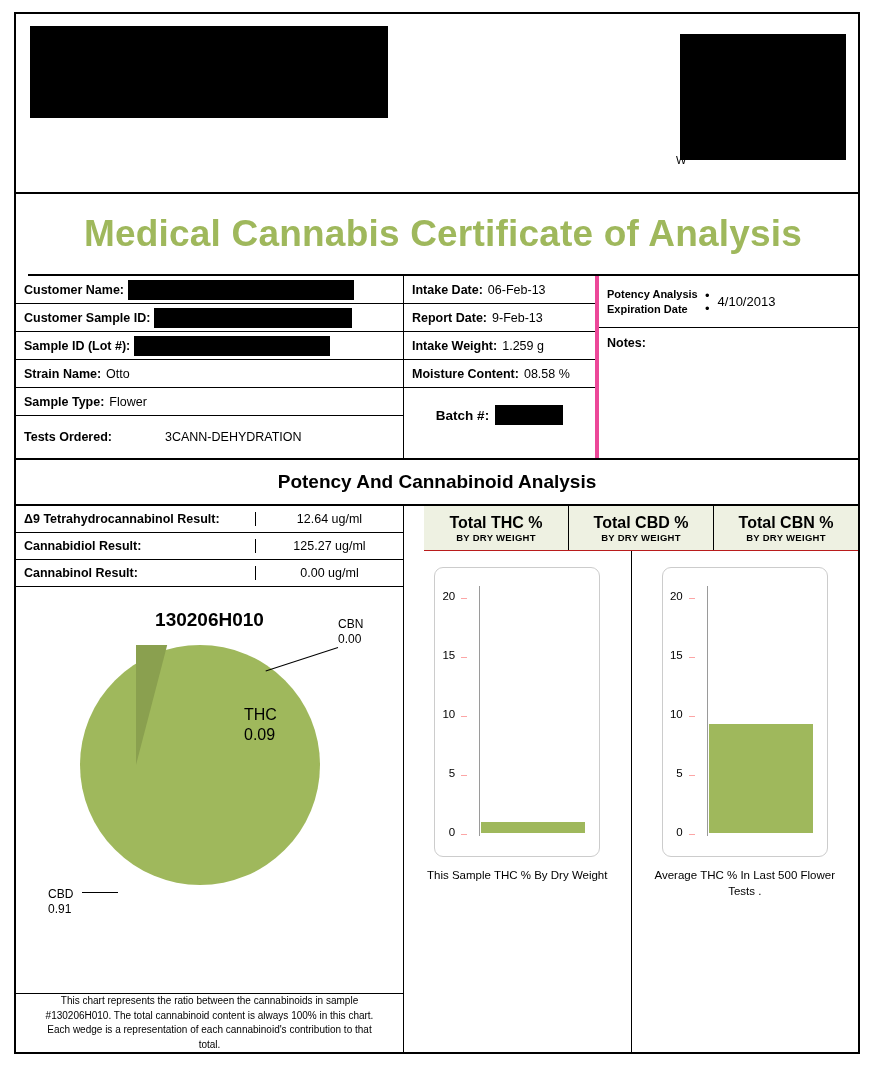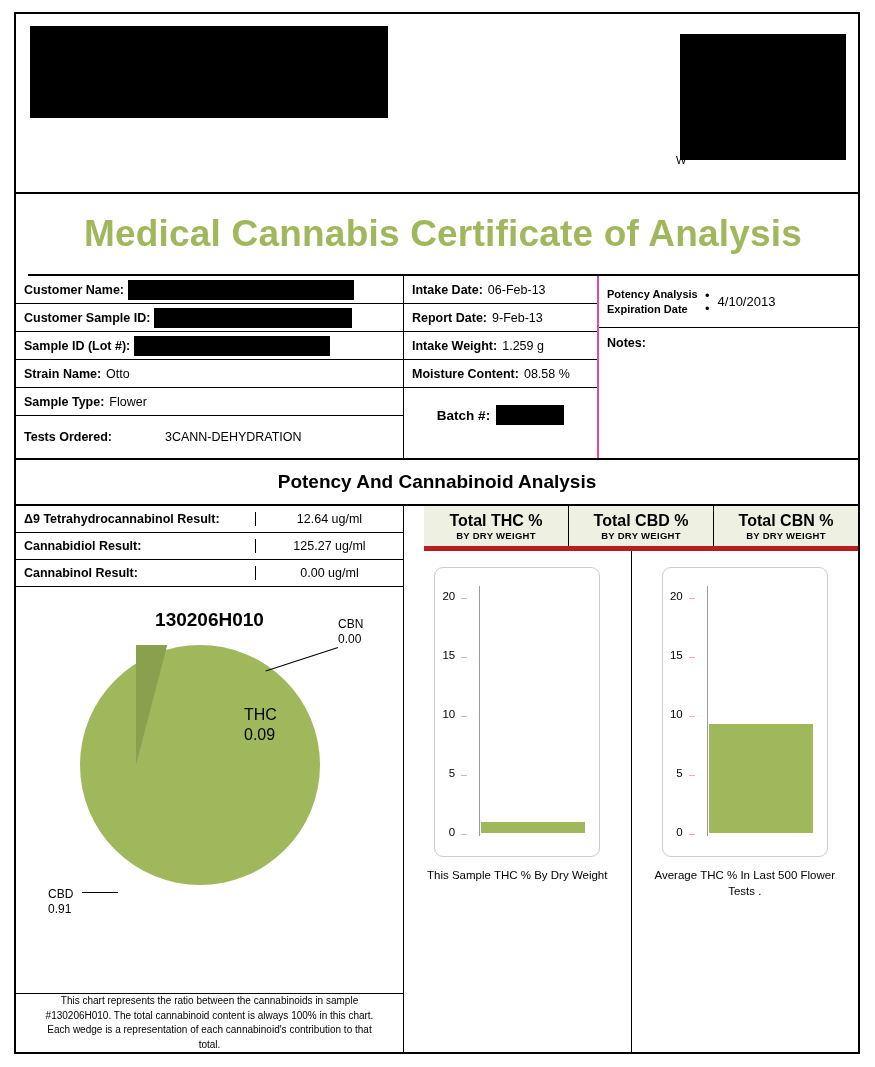--- a/index.html
+++ b/index.html
@@ -70,21 +70,21 @@
     border-bottom: 2px solid #000;
     box-sizing: border-box;
   }
   .info-left {
     width: 388px;
     border-right: 1px solid #000;
     box-sizing: border-box;
   }
   .info-mid {
     width: 195px;
-    border-right: 2px solid #ec4899;
+    border-right: 4px solid #ec4899;
     box-sizing: border-box;
   }
   .info-right {
     flex: 1;
     box-sizing: border-box;
   }
   .irow {
     height: 28px;
     border-bottom: 1px solid #000;
     display: flex;
@@ -284,21 +284,21 @@
     justify-content: center;
     font-size: 27px;
     font-weight: bold;
     box-sizing: border-box;
   }
   .pct-cell:last-child { border-right: none; }
   .pct-label-row {
     display: flex;
     height: 45px;
     background: #eef1e2;
-    border-bottom: 5px solid #b91c1c;
+    border-bottom: 1px solid #b91c1c;
     box-sizing: border-box;
     margin-left: 20px;
   }
   .pct-label {
     flex: 1;
     border-right: 1px solid #000;
     display: flex;
     flex-direction: column;
     align-items: center;
     justify-content: center;

